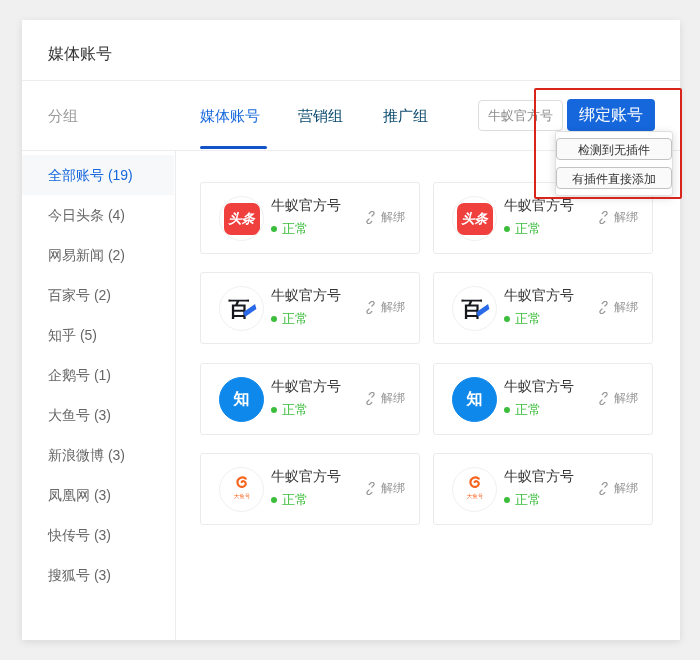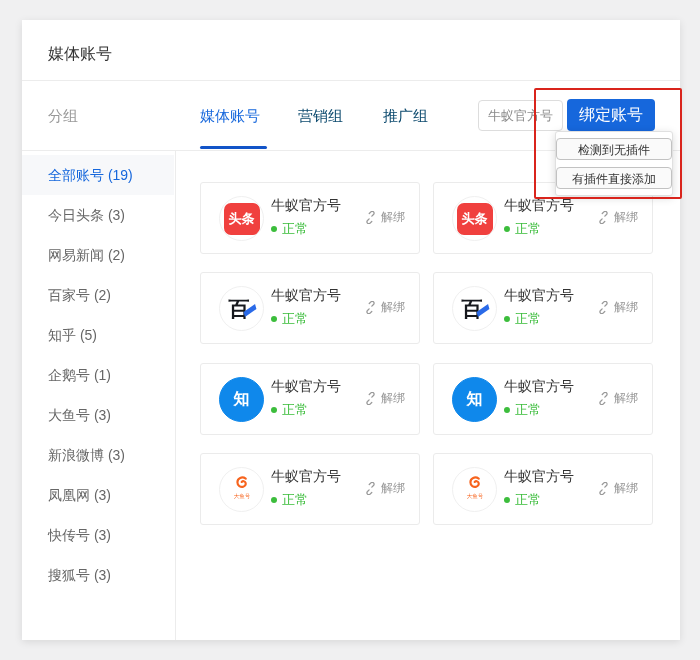--- a/index.html
+++ b/index.html
@@ -39,21 +39,21 @@
   .acct-card { position:absolute; width:220px; height:72px; background:#fff;
                border:1px solid #ebebeb; border-radius:3px; }
   .col-l { left:200px; } .col-r { left:433px; }
   .row-1 { top:182px; } .row-2 { top:272px; } .row-3 { top:363px; } .row-4 { top:453px; }
 
   .avatar { position:absolute; left:18px; top:13px; width:45px; height:45px; border-radius:50%;
             background:#fff; border:1px solid #f0f0f0; display:flex; align-items:center;
             justify-content:center; overflow:hidden; }
   .avatar.zhihu { background:#0f88eb; border-color:#0f88eb; }
   .tt-badge { width:36px; height:32px; background:#f0403e; border-radius:7px; color:#fff;
-              font-weight:bold; font-size:13px; display:flex; align-items:center; justify-content:center; }
+              font-weight:bold; font-size:13px; display:flex; align-items:center; justify-content:center;font-style:italic; }
   .bai-wrap { position:relative; width:26px; height:26px; }
   .bai-glyph { font-size:21px; font-weight:bold; color:#16181d; line-height:26px; }
   .bai-slash { position:absolute; right:-2px; top:12px; width:14px; height:5px; background:#2a6ae8;
                transform:rotate(-35deg) skewX(-20deg); }
   .zhihu-glyph { color:#fff; font-size:16px; font-weight:bold; }
   .dayu-wrap { display:flex; flex-direction:column; align-items:center; }
   .dayu-label { color:#f7641e; font-size:10px; transform:scale(0.55); transform-origin:center top;
                 margin-top:-2px; white-space:nowrap; }
 
   .acct-name { position:absolute; left:70px; top:14px; font-size:14px; color:#333; }
@@ -92,21 +92,21 @@
   <div class="tab tab-marketing">营销组</div>
   <div class="tab tab-promo">推广组</div>
   <div class="tab-underline"></div>
   <div class="toolbar-divider"></div>
 
   <button class="btn-create">牛蚁官方号</button>
   <button class="btn-bind">绑定账号</button>
 
   <div class="sidebar-divider"></div>
   <div class="side-item active" style="top:155px">全部账号 (19)</div>
-  <div class="side-item" style="top:195px">今日头条 (3)</div>
+  <div class="side-item" style="top:195px">今日头条 (4)</div>
   <div class="side-item" style="top:235px">网易新闻 (2)</div>
   <div class="side-item" style="top:275px">百家号 (2)</div>
   <div class="side-item" style="top:315px">知乎 (5)</div>
   <div class="side-item" style="top:355px">企鹅号 (1)</div>
   <div class="side-item" style="top:395px">大鱼号 (3)</div>
   <div class="side-item" style="top:435px">新浪微博 (3)</div>
   <div class="side-item" style="top:475px">凤凰网 (3)</div>
   <div class="side-item" style="top:515px">快传号 (3)</div>
   <div class="side-item" style="top:555px">搜狐号 (3)</div>
 

